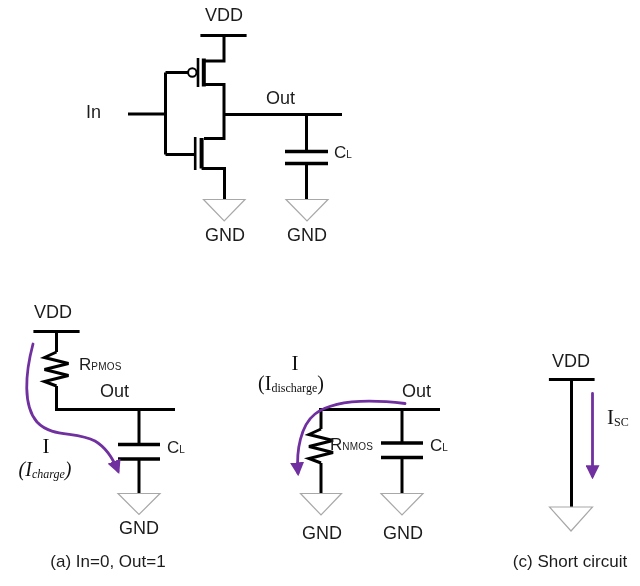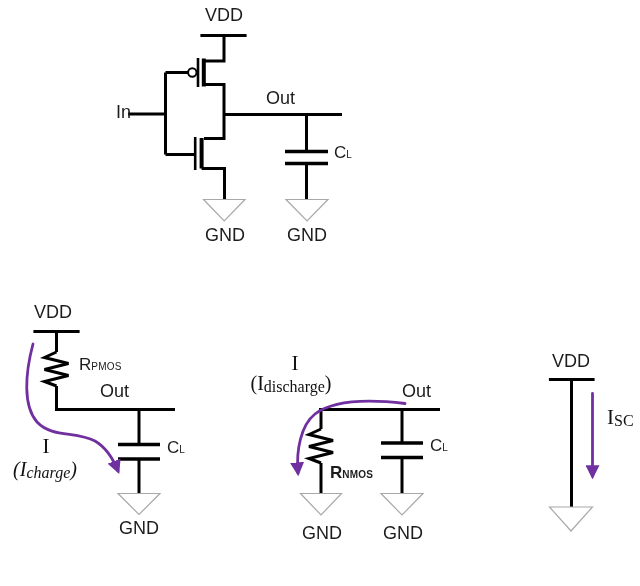--- a/index.html
+++ b/index.html
@@ -11,21 +11,21 @@
   .lbl{position:absolute;line-height:1;white-space:nowrap;}
   .ctr{transform:translateX(-50%);}
   .sans{font-family:"Liberation Sans",sans-serif;}
   .serif{font-family:"Liberation Serif",serif;color:#111111;}
   .t18{font-size:18px;}
   .refbase{font-size:17px;}
   .refbase .sub{font-size:10px;}
   .sub{letter-spacing:0.2px;}
   .cur{font-size:21px;}
   .curdet{font-size:20px;}
-  .curdet .ssub, .cur .ssub{font-size:16px;vertical-align:-2px;}
+  .curdet .ssub, .cur .ssub{font-size:12px;vertical-align:-2px;}
   .cap-caption{font-size:17px;}
 </style>
 </head>
 <body>
 
 <div class="canvas">
 
   <svg class="wires" width="640" height="586" viewBox="0 0 640 586">
     <defs>
       <marker id="ah" viewBox="0 0 10 10" refX="7.6" refY="5" markerWidth="5" markerHeight="5" orient="auto">
@@ -86,38 +86,40 @@
 
     <g stroke="#000000" fill="none" stroke-width="3">
       <line x1="550.5" y1="379.5" x2="593" y2="379.5" stroke-width="3.2" stroke-linecap="square"></line>
       <line x1="571.5" y1="379.5" x2="571.5" y2="507"></line>
       <polygon points="549.5,507 592.5,507 571,531" fill="#ffffff" stroke="#a8a8a8" stroke-width="1.2"></polygon>
       <line x1="592.5" y1="393.5" x2="592.5" y2="476" stroke="#7030A0" stroke-width="2.8" stroke-linecap="round" marker-end="url(#ah)"></line>
     </g>
   </svg>
 
   <div class="lbl sans t18 ctr" style="left:224px;top:6px;">VDD</div>
-  <div class="lbl sans t18" style="left:116px;top:103px;">In</div>
+  <div class="lbl sans t18" style="left:86px;top:103px;">In</div>
   <div class="lbl sans t18" style="left:266px;top:89px;">Out</div>
   <div class="lbl sans refbase" style="left:334px;top:144px;"><span>C</span><span class="sub">L</span></div>
   <div class="lbl sans t18 ctr" style="left:225px;top:226px;">GND</div>
   <div class="lbl sans t18 ctr" style="left:307px;top:226px;">GND</div>
 
   <div class="lbl sans t18 ctr" style="left:53px;top:303px;">VDD</div>
   <div class="lbl sans refbase" style="left:79px;top:356px;"><span>R</span><span class="sub">PMOS</span></div>
   <div class="lbl sans t18" style="left:100px;top:382px;">Out</div>
   <div class="lbl sans refbase" style="left:167px;top:439px;"><span>C</span><span class="sub">L</span></div>
   <div class="lbl serif cur ctr" style="left:46px;top:436px;">I</div>
   <div class="lbl serif curdet ctr" style="left:45px;top:459px;font-style:italic;"><span>(</span><span>I</span><span class="ssub">charge</span><span>)</span></div>
   <div class="lbl sans t18 ctr" style="left:139px;top:519px;">GND</div>
+  <div class="lbl sans cap-caption ctr" style="left:108px;top:553px;">(a) In=0, Out=1</div>
 
   <div class="lbl serif cur ctr" style="left:295px;top:353px;">I</div>
   <div class="lbl serif curdet ctr" style="left:291px;top:373px;"><span>(</span><span>I</span><span class="ssub">discharge</span><span>)</span></div>
   <div class="lbl sans t18" style="left:402px;top:382px;">Out</div>
-  <div class="lbl sans refbase" style="left:330px;top:464px;font-weight:bold;"><span>R</span><span class="sub">NMOS</span></div>
+  <div class="lbl sans refbase" style="left:330px;top:436px;"><span>R</span><span class="sub">NMOS</span></div>
   <div class="lbl sans refbase" style="left:430px;top:437px;"><span>C</span><span class="sub">L</span></div>
   <div class="lbl sans t18 ctr" style="left:322px;top:524px;">GND</div>
   <div class="lbl sans t18 ctr" style="left:403px;top:524px;">GND</div>
 
   <div class="lbl sans t18 ctr" style="left:571px;top:352px;">VDD</div>
   <div class="lbl serif cur" style="left:607px;top:407px;"><span>I</span><span class="ssub">SC</span></div>
+  <div class="lbl sans cap-caption ctr" style="left:570px;top:553px;">(c) Short circuit</div>
 
 </div>
 
 </body></html>

